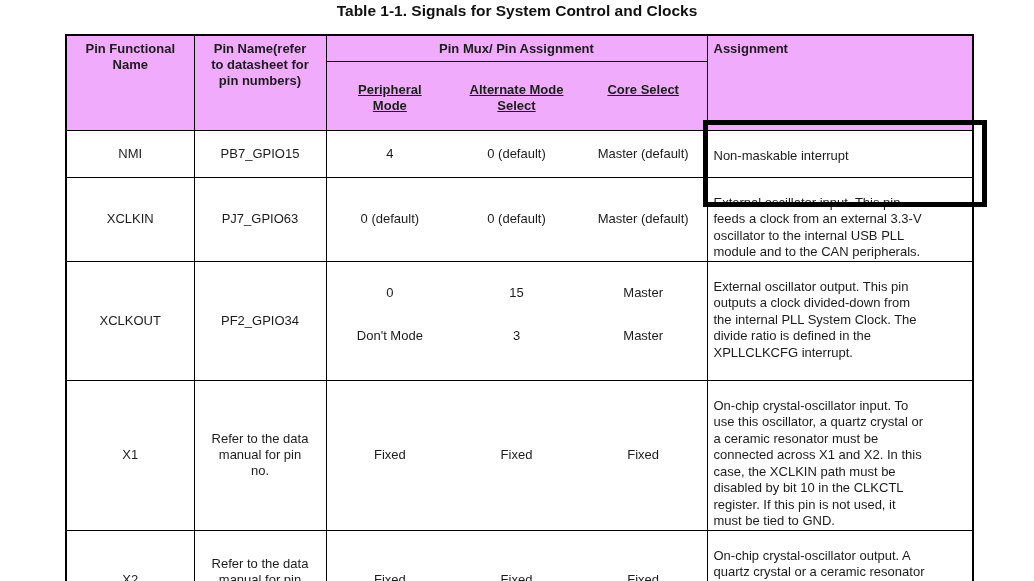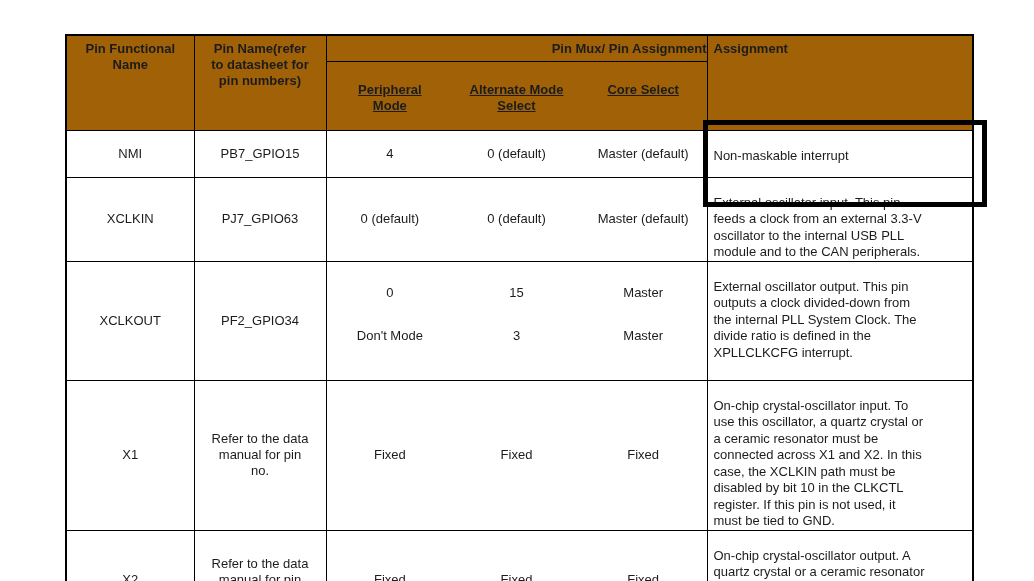--- a/index.html
+++ b/index.html
@@ -31,31 +31,31 @@
     border: 2px solid #000000;
     font-size: 13px;
     color: #1c1c1c;
   }
   .sig-table th, .sig-table td {
     border: 1px solid #000000;
     vertical-align: middle;
     white-space: pre-line;
   }
   .sig-table thead th {
-    background: #a16207;
+    background: #f0abfc;
     font-weight: bold;
     line-height: 16px;
   }
   th.hdr-center {
     text-align: center;
     vertical-align: top;
     padding-top: 5px;
   }
   th.hdr-group {
-    text-align: right;
+    text-align: center;
     vertical-align: middle;
     padding-top: 2px;
   }
   th.hdr-desc {
     text-align: left;
     vertical-align: top;
     padding: 5px 5px 0 6px;
   }
   th.hdr-sub { vertical-align: top; padding: 0; }
   .sub-flex { display: flex; width: 100%; text-decoration: underline; }
@@ -102,20 +102,21 @@
     border: 5px solid #000000;
     background: transparent;
     pointer-events: none;
   }
 </style>
 </head>
 <body>
 
 <div class="page">
 
+  <div class="doc-title">Table 1-1. Signals for System Control and Clocks</div>
 
   <table class="sig-table">
     <colgroup>
       <col style="width:128px">
       <col style="width:132px">
       <col style="width:381px">
       <col style="width:266px">
     </colgroup>
     <thead>
       <tr class="hrow1">

